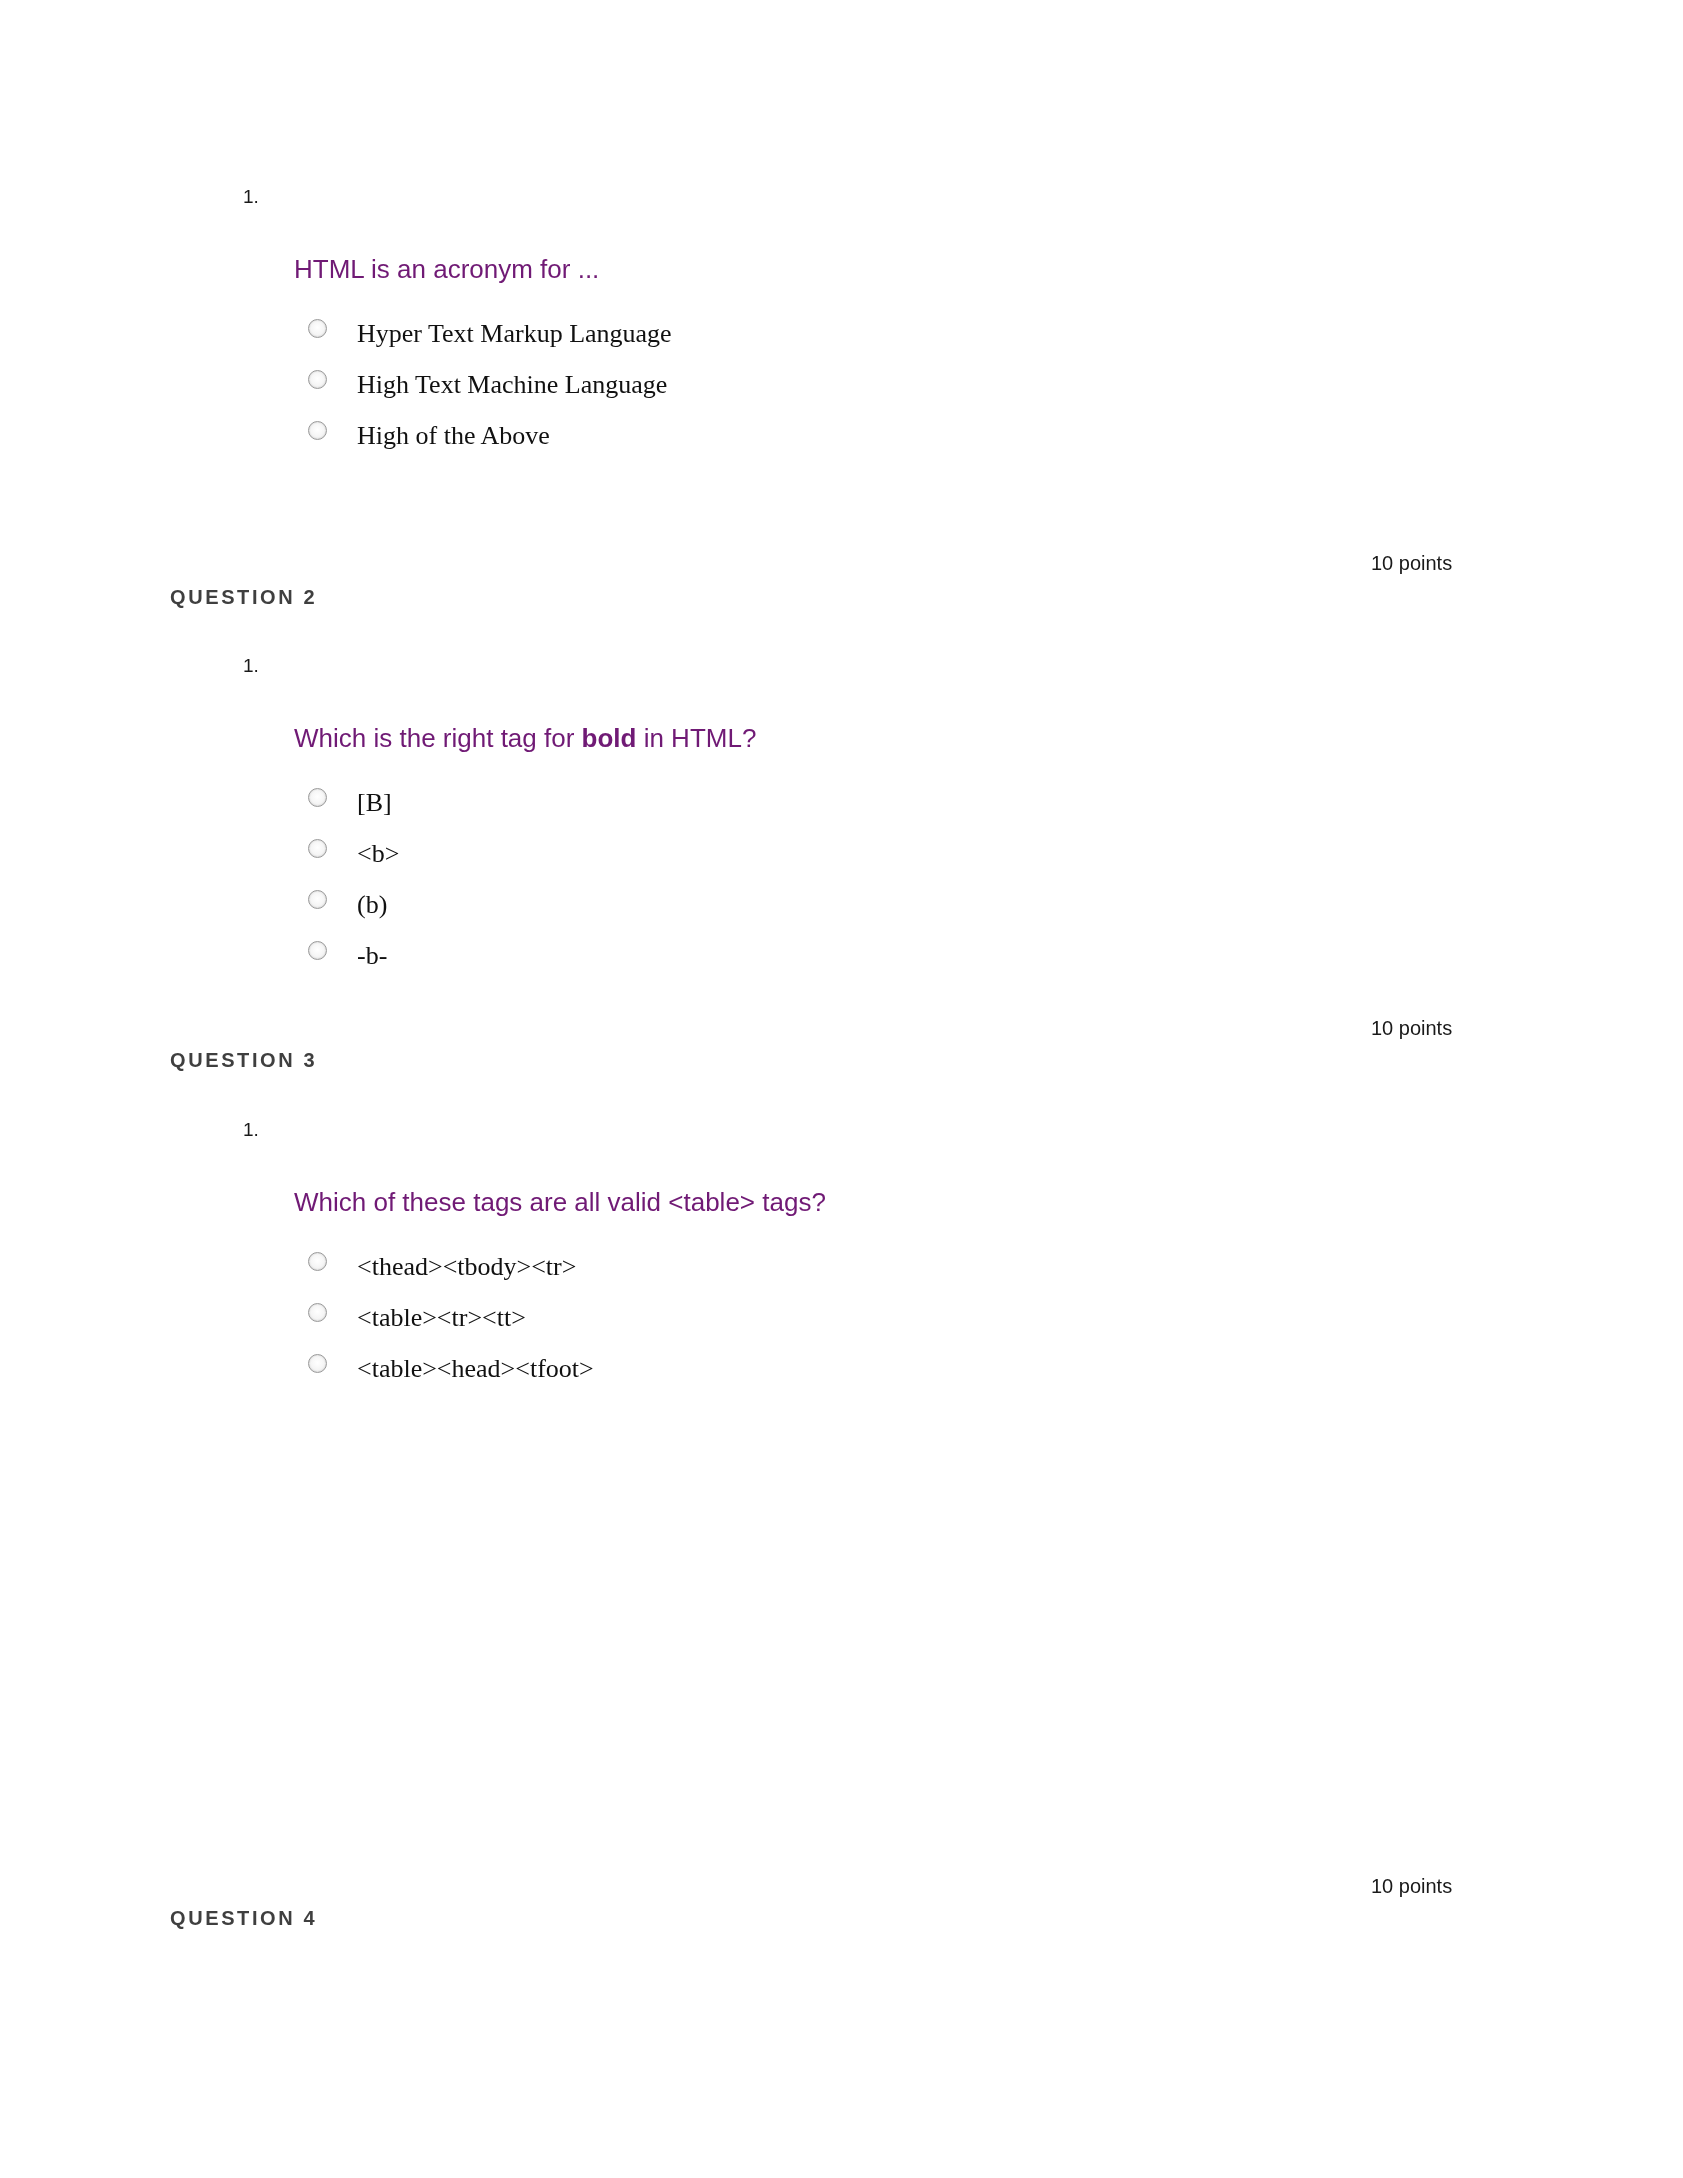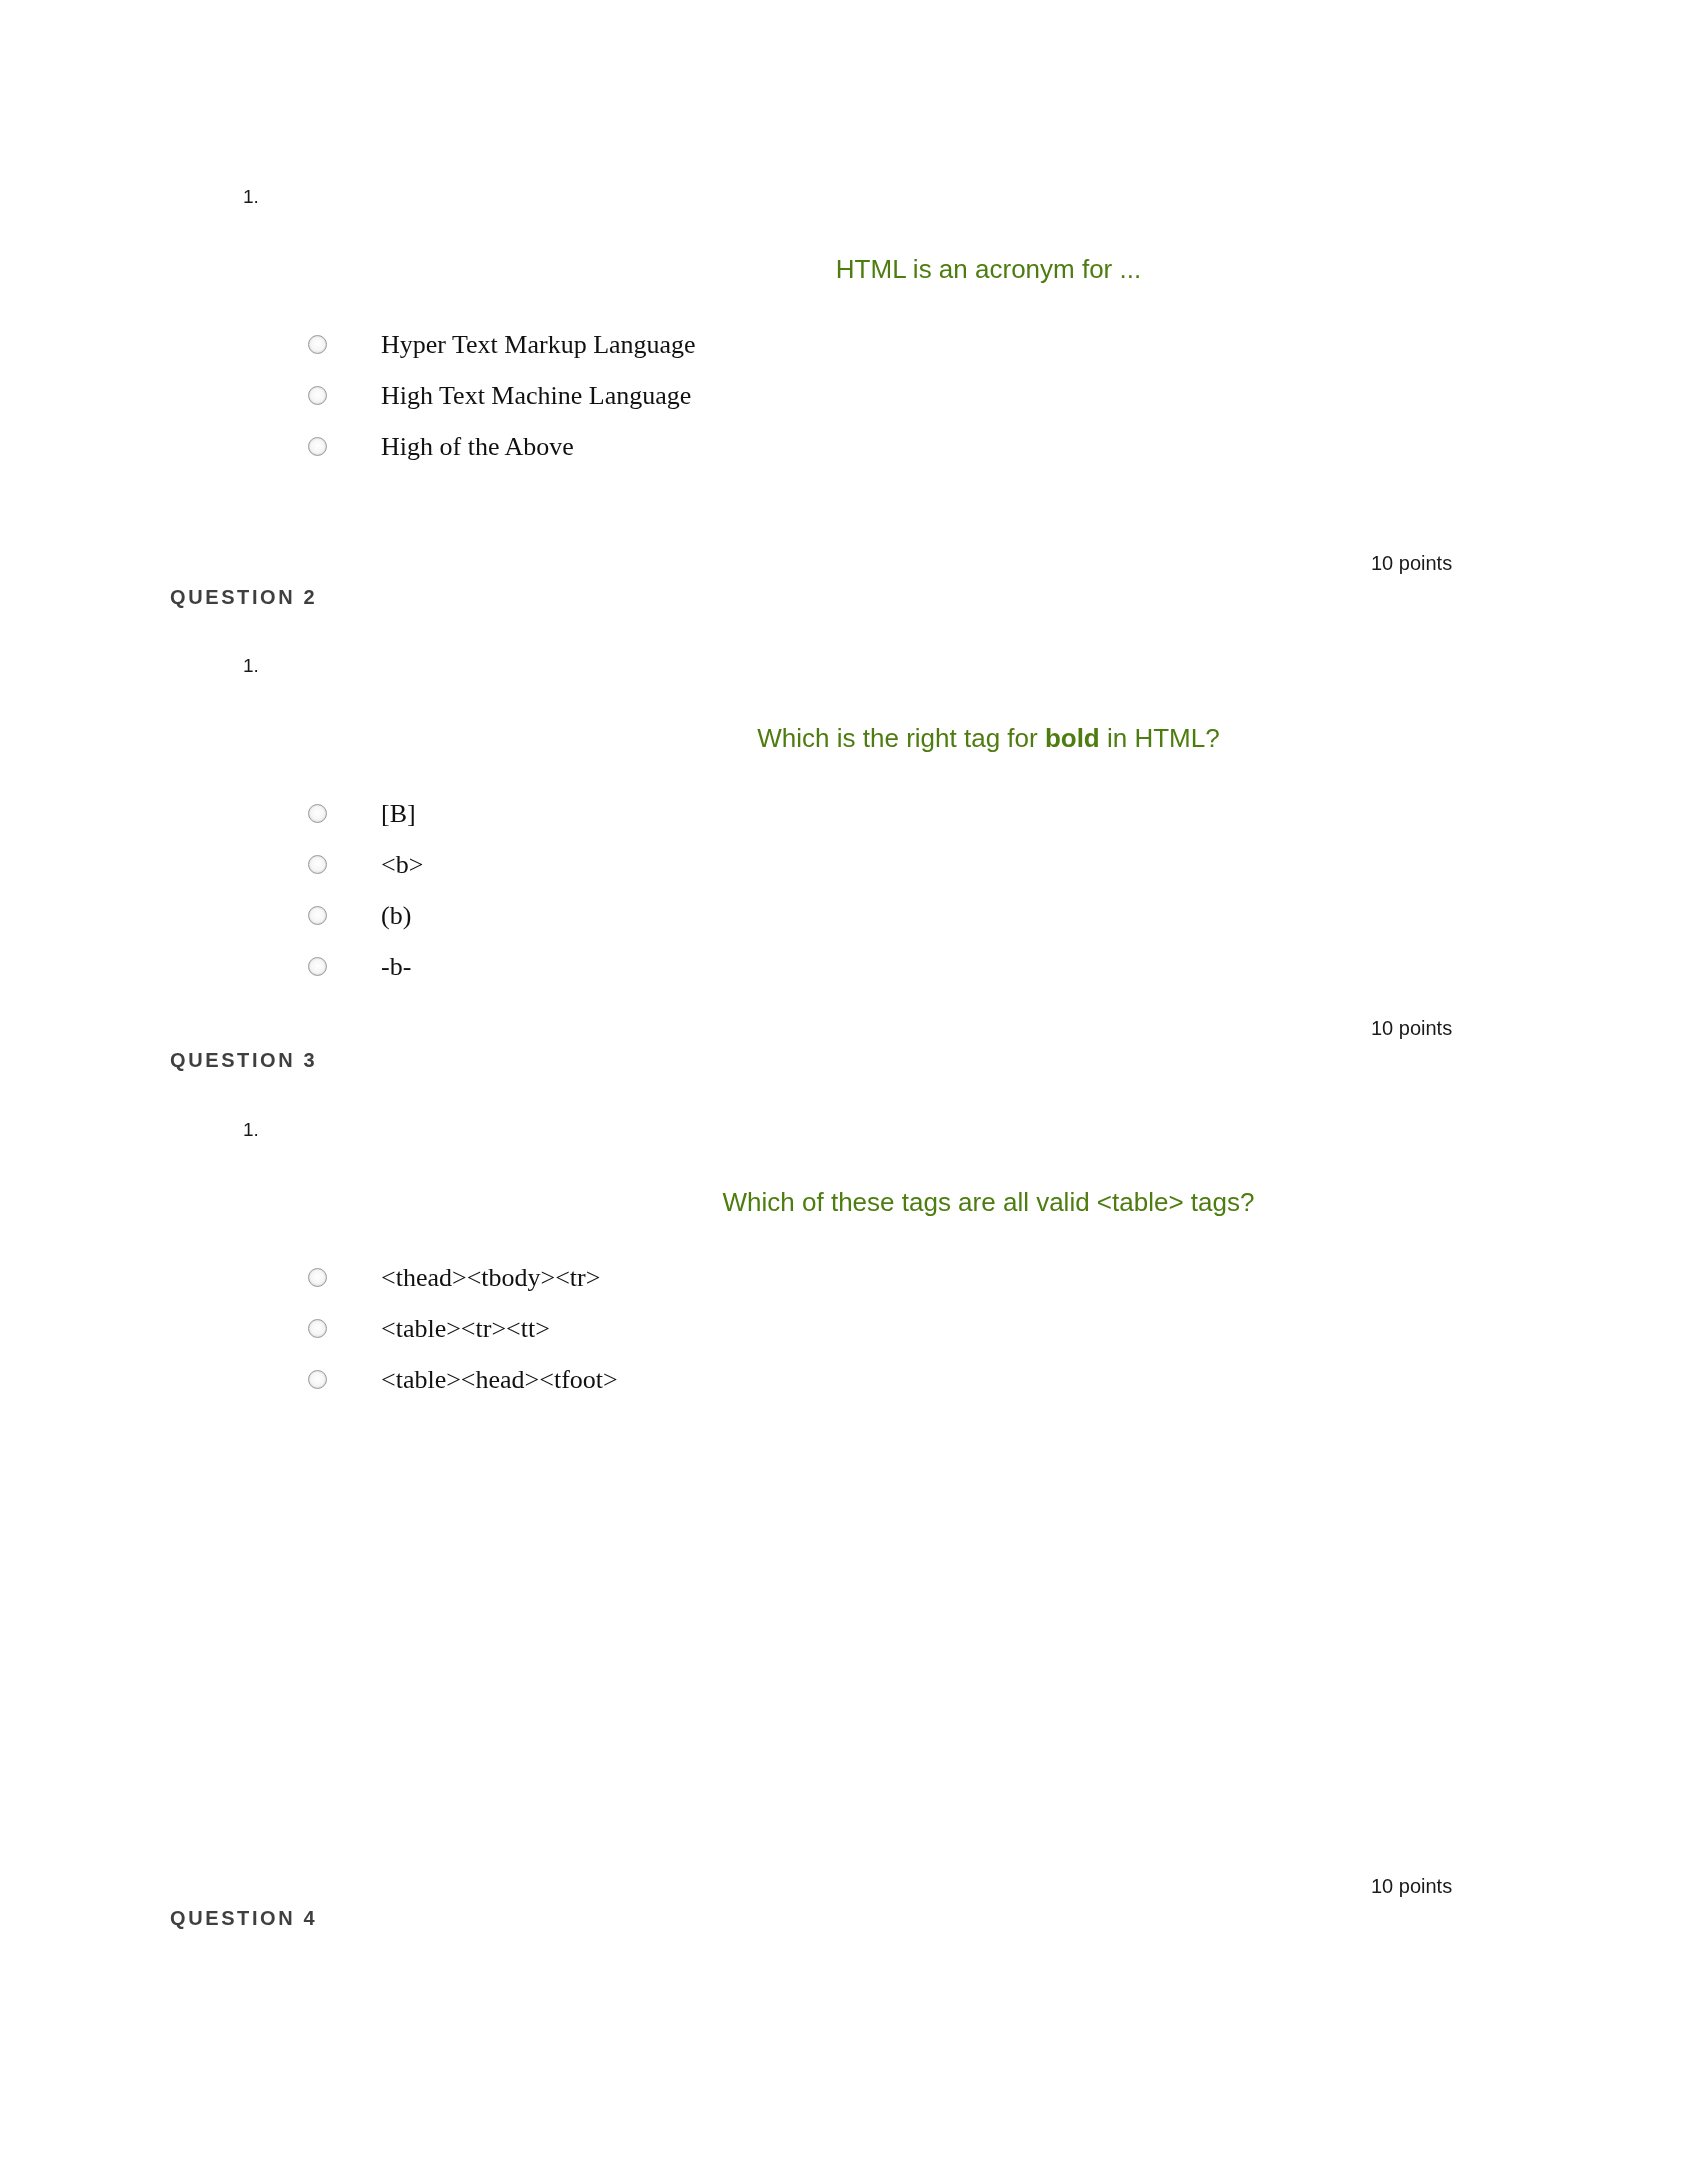--- a/index.html
+++ b/index.html
@@ -31,39 +31,36 @@
   .q-number {
     font-family: "Liberation Sans", sans-serif;
     font-size: 19px;
     color: #1a1a1a;
     margin-left: 243px;
   }
 
   .q-text {
     font-family: "Liberation Sans", sans-serif;
     font-size: 26px;
-    color: #4d7c0f;
+    color: #701a75;
     margin-left: 294px;
     margin-top: 46px;
     line-height: 1.2;
-    text-align: center;
   }
   .q-text b {
     font-weight: bold;
   }
 
   .options {
     margin-top: 34px;
     margin-left: 308px;
   }
   .option-row {
     display: flex;
-    align-items: center;
     height: 51px;
-    gap: 24px;
   }
   .radio {
     width: 17px;
     height: 17px;
     border-radius: 50%;
     border: 1px solid #9a9a9a;
     background: radial-gradient(circle at 50% 45%, #ffffff 0%, #f4f4f4 60%, #e3e3e3 100%);
     box-shadow: inset 0 0 2px rgba(0,0,0,0.18);
     flex: 0 0 auto;
   }

